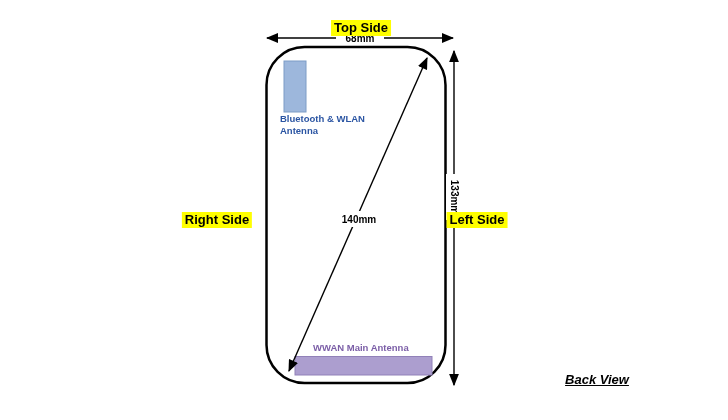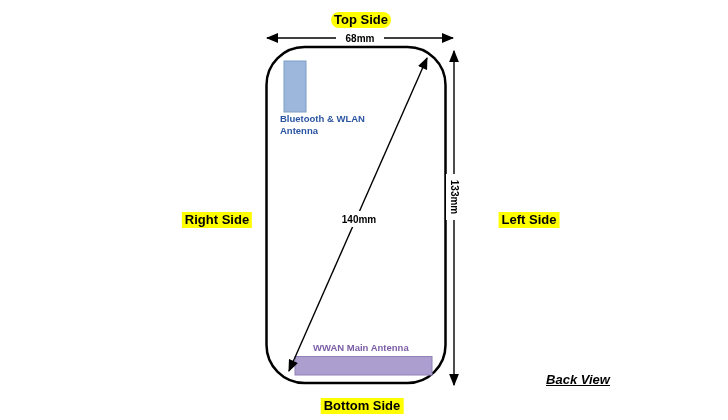--- a/index.html
+++ b/index.html
@@ -24,20 +24,21 @@
   }
   .view-label{
     position:absolute;
     transform:translateX(-50%);
     color:#000000;
     font-size:13px;
     font-weight:bold;
     font-style:italic;
     text-decoration:underline;
     white-space:nowrap;
+    margin-left:19px;
   }
   text{font-family:"Liberation Sans", sans-serif;}
   .dim-text{font-size:10px;font-weight:bold;fill:#000000;}
   .ant-text-bt{font-size:9.5px;font-weight:bold;fill:#2B55A3;}
   .ant-text-wwan{font-size:9.5px;font-weight:bold;fill:#7B5EA7;}
 </style>
 </head>
 <body>
 
 <div id="canvas">
@@ -66,23 +67,22 @@
 
     <line x1="267" y1="38" x2="453" y2="38" stroke="#000000" stroke-width="1.4" marker-start="url(#arr)" marker-end="url(#arr)"></line>
     <rect x="336" y="30" width="48" height="15" fill="#ffffff"></rect>
     <text x="360" y="42" text-anchor="middle" class="dim-text">68mm</text>
 
     <line x1="454" y1="51" x2="454" y2="385" stroke="#000000" stroke-width="1.4" marker-start="url(#arr)" marker-end="url(#arr)"></line>
     <rect x="446" y="174" width="16" height="46" fill="#ffffff"></rect>
     <text x="454" y="197" text-anchor="middle" transform="rotate(90 454 197)" dy="3.5" class="dim-text">133mm</text>
   </svg>
 
-  <div class="side-label" style="left:361px;top:12px;border-radius:8px;">Top Side</div>
+  <div class="side-label" style="left:361px;top:20px;">Top Side</div>
 
-  <div class="side-label" style="left:362px;top:398px;">Bottom Side</div>
 
   <div class="side-label" style="left:217px;top:212px;text-align:center;">Right Side</div>
 
-  <div class="side-label" style="left:529px;top:212px;">Left Side</div>
+  <div class="side-label" style="left:477px;top:212px;">Left Side</div>
 
   <div class="view-label" style="left:578px;top:372px;">Back View</div>
 
 </div>
 
 </body></html>

